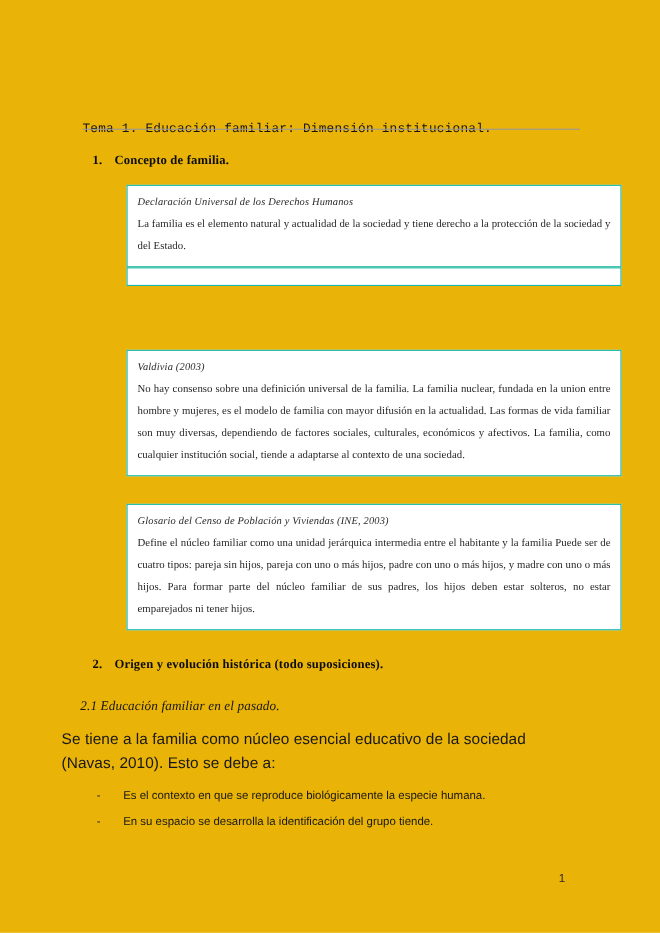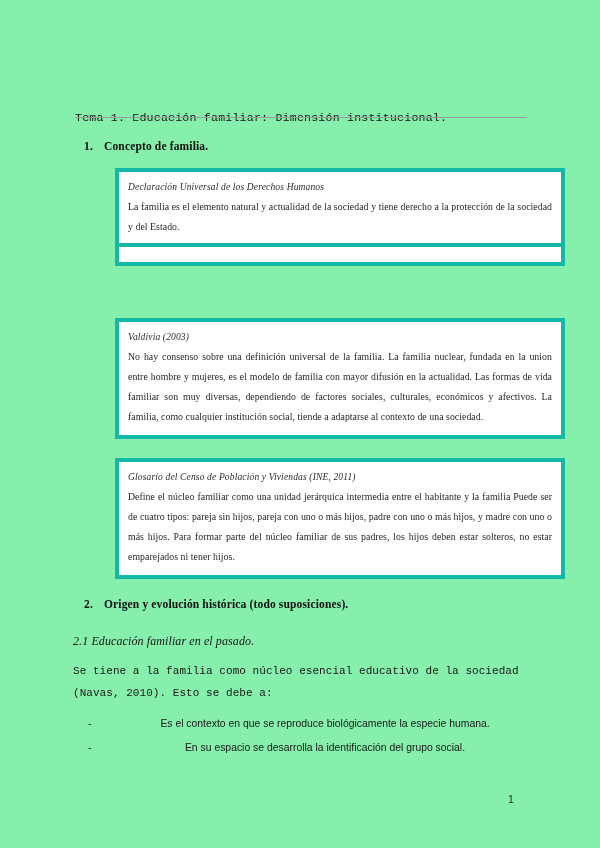--- a/index.html
+++ b/index.html
@@ -13,21 +13,21 @@
     position: relative;
     overflow: hidden;
     font-family: "Liberation Serif", serif;
     color: #1a1a1a;
   }
   .page {
     position: absolute;
     left: 0; top: 0;
     width: 600px;
     height: 848px;
-    background: #86efac;
+    background: #eab308;
   }
   .doc-title {
     position: absolute;
     left: 75px;
     top: 68px;
     width: 452px;
     font-family: "Liberation Mono", "DejaVu Sans Mono", monospace;
     font-size: 11.6px;
     line-height: 20px;
     letter-spacing: 0.2px;
@@ -66,21 +66,21 @@
     font-size: 12px;
     color: #151515;
     letter-spacing: 0.1px;
   }
 
   .quote-box {
     position: absolute;
     left: 115px;
     width: 450px;
     box-sizing: border-box;
-    border: 4px solid #14b8a6;
+    border: 1px solid #14b8a6;
     padding: 7px 9px 8px 9px;
     background: #ffffff;
   }
   .quote-source {
     font-style: italic;
     font-size: 9.5px;
     line-height: 17px;
     color: #2a2a2a;
     letter-spacing: 0.15px;
     margin-bottom: 1px;
@@ -93,24 +93,24 @@
     letter-spacing: 0.05px;
   }
 
   #box1 { top: 168px; }
   #box2 { top: 243px; }
   #box3 { top: 318px; }
   #box4 { top: 458px; }
 
   .para {
     position: absolute;
-    left: 73px;
+    left: 56px;
     width: 455px;
-    font-family: Liberation Mono, monospace;
-    font-size: 11px;
+    font-family: Liberation Sans, sans-serif;
+    font-size: 14px;
     line-height: 22px;
     color: #171717;
     letter-spacing: 0.05px;
   }
   #para1 { top: 660px; }
 
   .bullets {
     position: absolute;
     left: 88px;
     top: 712px;
@@ -122,21 +122,21 @@
   }
   .bullet-row {
     display: flex;
     align-items: flex-start;
   }
   .bullet-mark {
     width: 24px;
     flex: 0 0 24px;
     color: #171717;
   }
-  .bullet-text { flex: 1 1 auto; text-align: center; }
+  .bullet-text { flex: 1 1 auto; }
 
   .page-number {
     position: absolute;
     left: 508px;
     top: 793px;
     font-family: "Liberation Sans", sans-serif;
     font-size: 10.5px;
     color: #262626;
   }
 </style>
@@ -163,38 +163,38 @@
 
   <div class="quote-box" id="box2">
   </div>
 
   <div class="quote-box" id="box3">
     <div class="quote-source">Valdivia (2003)</div>
     <div class="quote-body">No hay consenso sobre una definición universal de la familia. La familia nuclear, fundada en la union entre hombre y mujeres, es el modelo de familia con mayor difusión en la actualidad. Las formas de vida familiar son muy diversas, dependiendo de factores sociales, culturales, económicos y afectivos. La familia, como cualquier institución social, tiende a adaptarse al contexto de una sociedad.</div>
   </div>
 
   <div class="quote-box" id="box4">
-    <div class="quote-source">Glosario del Censo de Población y Viviendas (INE, 2011)</div>
+    <div class="quote-source">Glosario del Censo de Población y Viviendas (INE, 2003)</div>
     <div class="quote-body">Define el núcleo familiar como una unidad jerárquica intermedia entre el habitante y la familia Puede ser de cuatro tipos: pareja sin hijos, pareja con uno o más hijos, padre con uno o más hijos, y madre con uno o más hijos. Para formar parte del núcleo familiar de sus padres, los hijos deben estar solteros, no estar emparejados ni tener hijos.</div>
   </div>
 
   <div class="heading-num h-sec2">
     <span class="num">2.</span><span>Origen y evolución histórica (todo suposiciones).</span>
   </div>
 
   <div class="subheading">2.1 Educación familiar en el pasado.</div>
 
   <div class="para" id="para1">Se tiene a la familia como núcleo esencial educativo de la sociedad (Navas, 2010). Esto se debe a:</div>
 
   <div class="bullets">
     <div class="bullet-row">
       <span class="bullet-mark">-</span>
       <span class="bullet-text">Es el contexto en que se reproduce biológicamente la especie humana.</span>
     </div>
     <div class="bullet-row">
       <span class="bullet-mark">-</span>
-      <span class="bullet-text">En su espacio se desarrolla la identificación del grupo social.</span>
+      <span class="bullet-text">En su espacio se desarrolla la identificación del grupo tiende.</span>
     </div>
   </div>
 
   <div class="page-number">1</div>
 
 </div>
 
 </body></html>

